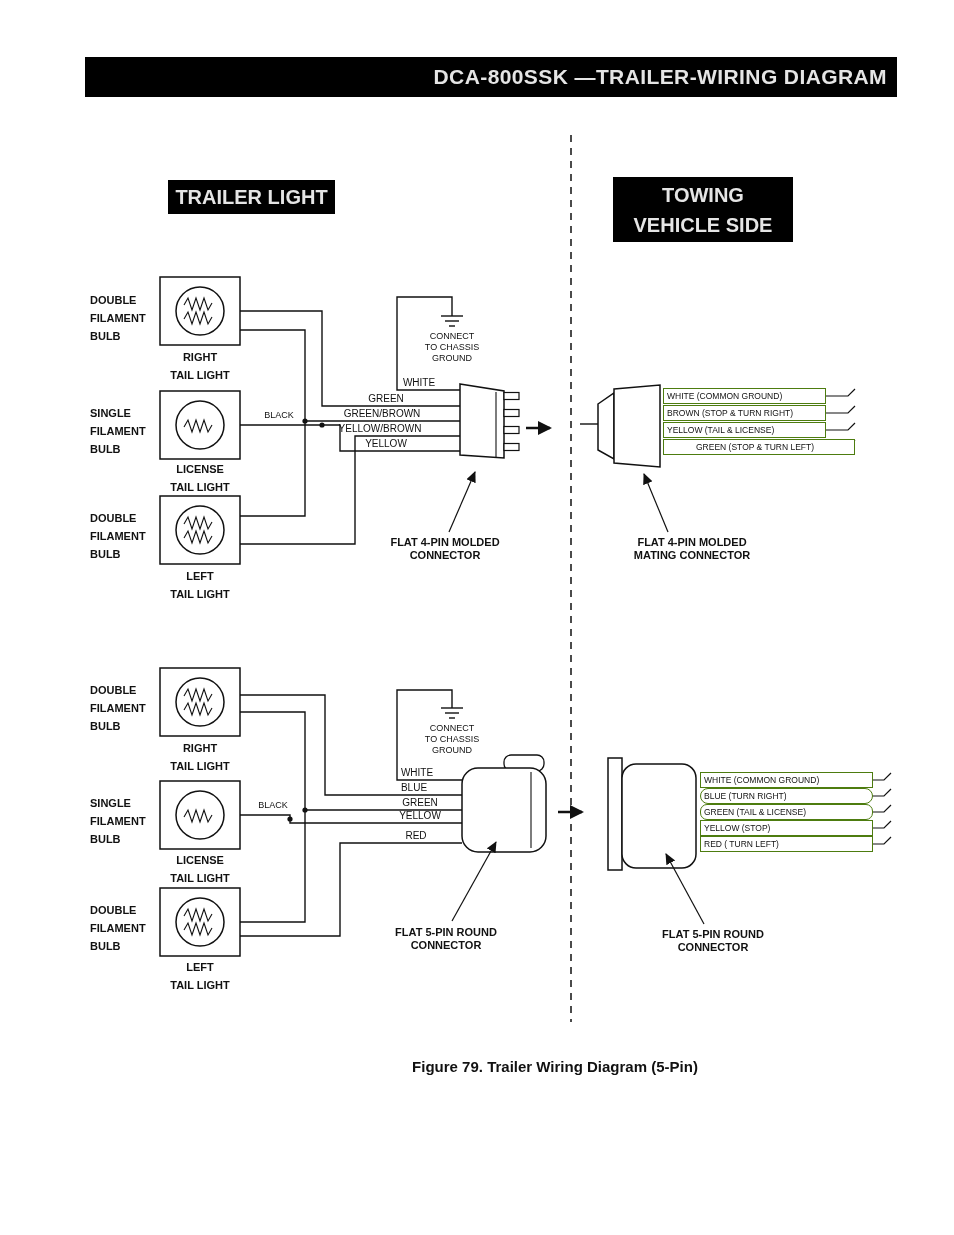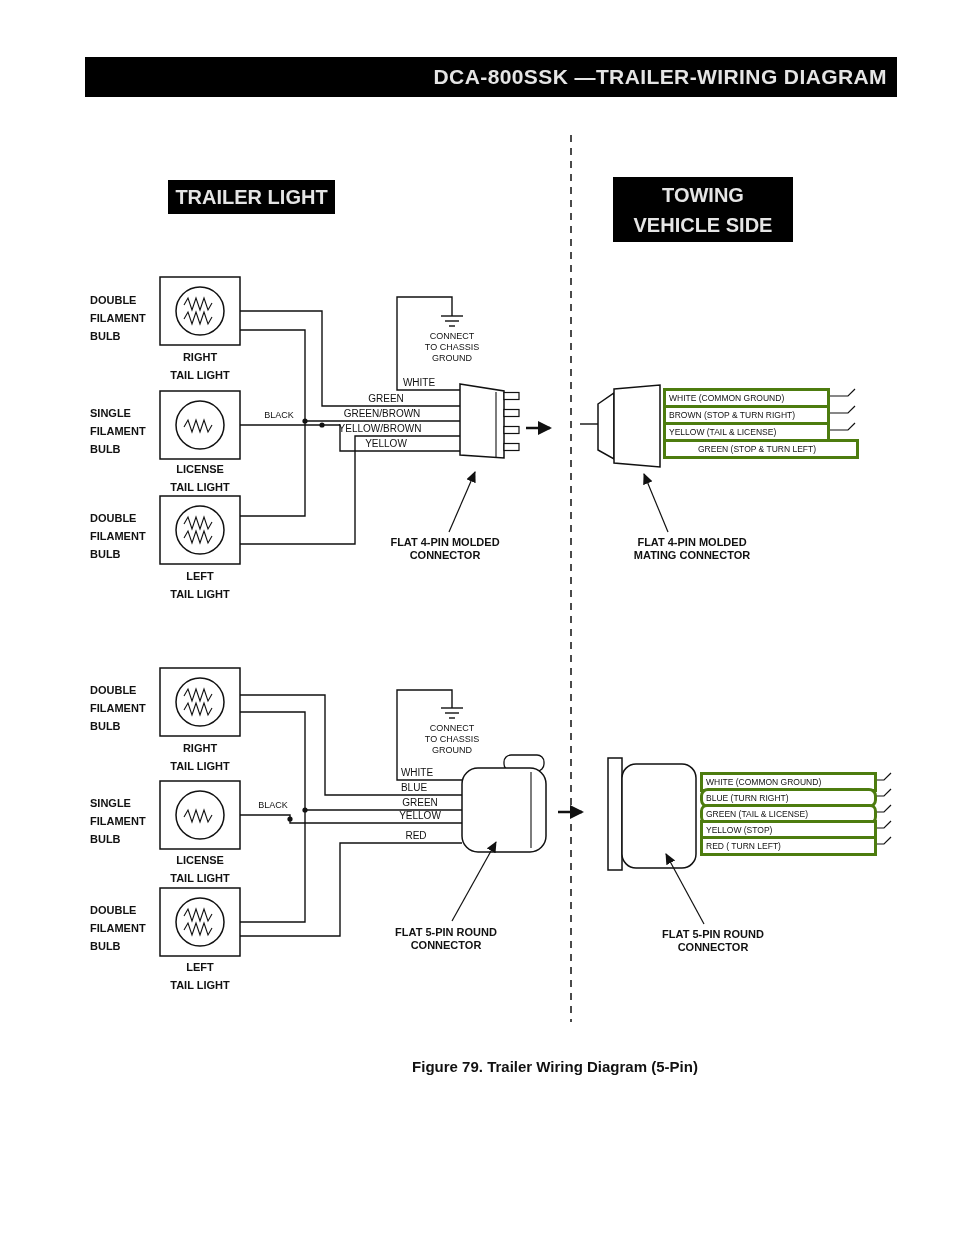--- a/index.html
+++ b/index.html
@@ -7,21 +7,21 @@
         font-family:"Liberation Sans",sans-serif;color:#111;}
   .abs{position:absolute;}
   .blk{background:#000;color:#e5e5e5;}
   .hdr{font-weight:bold;font-size:21px;line-height:40px;text-align:right;padding-right:10px;letter-spacing:.4px;}
   .side{font-weight:bold;font-size:20px;text-align:center;white-space:pre-line;}
   .lbl{font-size:11px;line-height:18px;font-weight:bold;white-space:pre-line;}
   .ctr{text-align:center;}
   .wl{font-size:10px;line-height:11px;text-align:center;white-space:nowrap;}
   .gnd{font-size:9px;line-height:11px;text-align:center;white-space:pre-line;}
   .cl{font-size:11px;line-height:13px;font-weight:bold;text-align:center;white-space:pre-line;}
-  .vb{border:3px solid #4d7c0f;background:#fff;font-size:8.5px;line-height:14px;height:14px;padding-left:3px;
+  .vb{border:1px solid #4d7c0f;background:#fff;font-size:8.5px;line-height:14px;height:14px;padding-left:3px;
       white-space:nowrap;overflow:hidden;}
   .cap{font-size:15px;font-weight:bold;text-align:center;}
   .ftr{font-weight:bold;font-size:14.5px;line-height:29px;text-align:center;}
 </style>
 </head>
 <body>
 
 <div class="page">
 
   <div class="abs blk hdr" style="left:85px;top:57px;width:802px;height:40px;">

